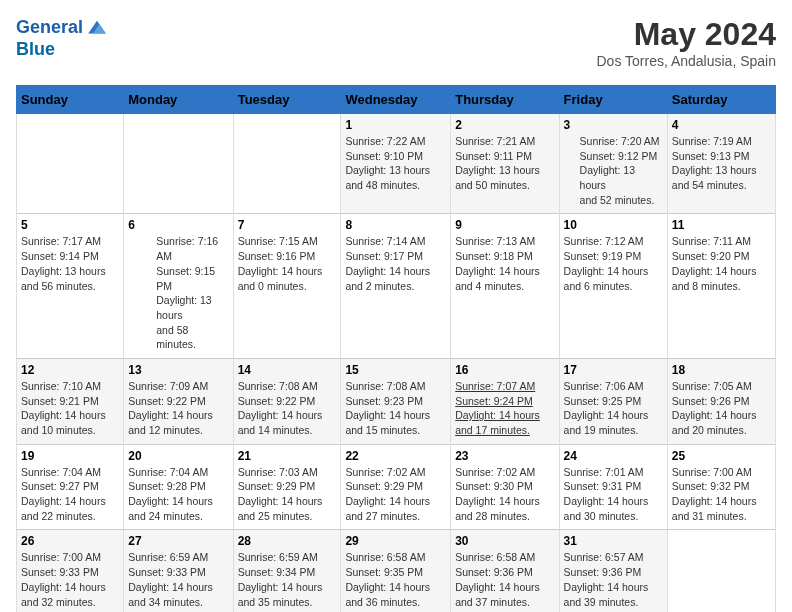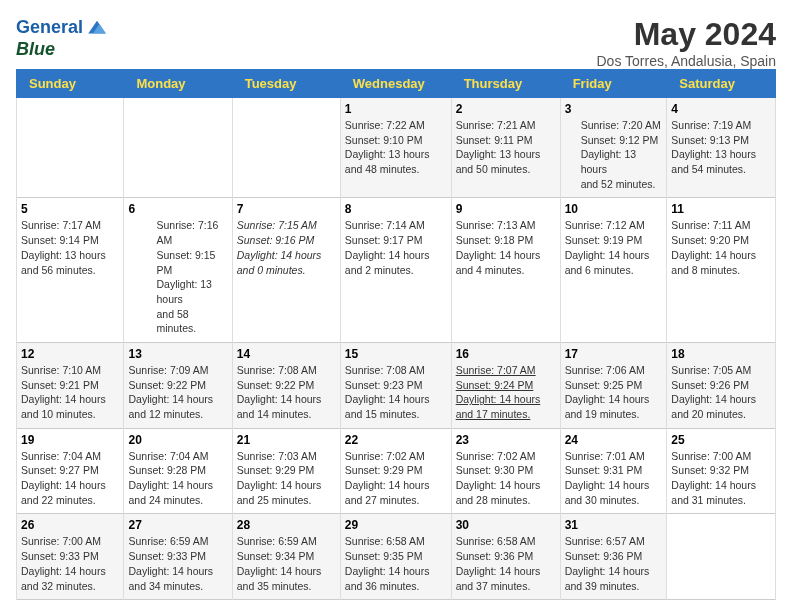--- a/index.html
+++ b/index.html
@@ -7,21 +7,21 @@
       font-family: Arial, sans-serif;
       background: #fff;
       width: 792px;
       min-height: 612px;
       padding: 16px;
     }
     .header {
       display: flex;
       justify-content: space-between;
       align-items: flex-start;
-      margin-bottom: 0;
+      margin-bottom: 16px;
     }
     .logo {
       display: flex;
       align-items: center;
       gap: 0;
     }
     .logo-text {
       font-size: 18px;
       font-weight: bold;
       color: #333;
@@ -47,22 +47,22 @@
       font-size: 14px;
       color: #555;
     }
     table {
       width: 100%;
       border-collapse: collapse;
       font-size: 11px;
     }
     thead tr th {
       background-color: #2e75c5;
-      color: #fde047;
-      padding: 6px 12px;
+      color: #000000;
+      padding: 6px 4px;
       text-align: left;
       font-size: 13px;
       font-weight: bold;
       border: 1px solid #2e75c5;
     }
     tbody tr {
       border-bottom: 1px solid #ccc;
     }
     tbody tr:nth-child(odd) {
       background-color: #f5f5f5;
@@ -100,21 +100,21 @@
     <div>
       <div style="display:flex;align-items:center;">
         <span class="logo-text">
           <span>General</span>
         </span>
         <svg class="logo-icon" viewBox="0 0 30 30" xmlns="http://www.w3.org/2000/svg">
           <polygon points="4,22 15,6 26,22" fill="#2e75c5"></polygon>
           <polygon points="10,22 18,10 26,22" fill="#5ba3e0"></polygon>
         </svg>
       </div>
-      <div class="logo-text" style="color:#14532d;font-size:18px;font-weight:bold;font-style:italic;">Blue</div>
+      <div class="logo-text" style="color:#0369a1;font-size:18px;font-weight:bold;">Blue</div>
     </div>
   </div>
   <div class="title-block">
     <div class="main-title">May 2024</div>
     <div class="subtitle">Dos Torres, Andalusia, Spain</div>
   </div>
 </div>
 
 <table>
   <thead>
@@ -172,21 +172,21 @@
         </td>
         <td>
           <div class="day-number">6</div>
           <div class="day-info" style="white-space: pre-line; margin-left: 28px;">Sunrise: 7:16 AM
 Sunset: 9:15 PM
 Daylight: 13 hours
 and 58 minutes.</div>
         </td>
         <td>
           <div class="day-number">7</div>
-          <div class="day-info" style="white-space: pre-line; font-style: italic;">Sunrise: 7:15 AM
+          <div class="day-info" style="white-space: pre-line;">Sunrise: 7:15 AM
 Sunset: 9:16 PM
 Daylight: 14 hours
 and 0 minutes.</div>
         </td>
         <td>
           <div class="day-number">8</div>
           <div class="day-info" style="white-space: pre-line;">Sunrise: 7:14 AM
 Sunset: 9:17 PM
 Daylight: 14 hours
 and 2 minutes.</div>

